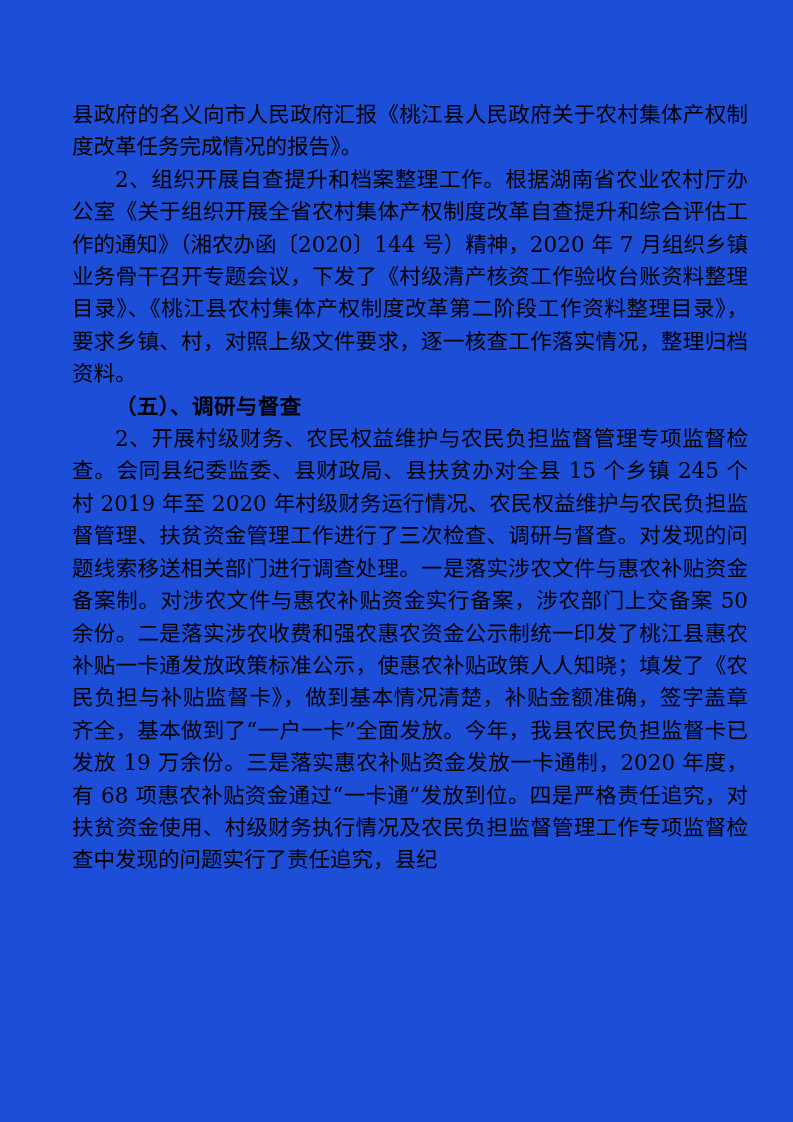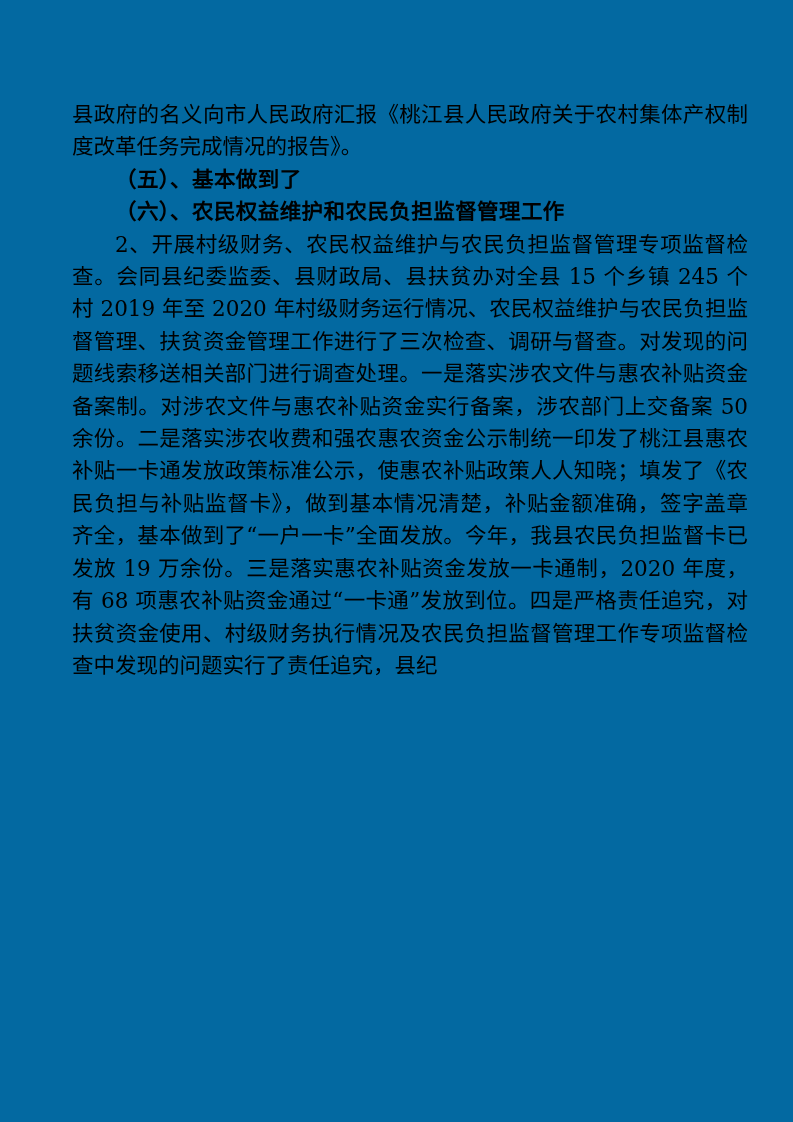--- a/index.html
+++ b/index.html
@@ -4,21 +4,21 @@
 <style>
   html, body {
     margin: 0;
     padding: 0;
     background: #ffffff;
   }
   .doc-page {
     position: relative;
     width: 793px;
     height: 1122px;
-    background: #0369a1;
+    background: #1d4ed8;
     overflow: hidden;
   }
   .content {
     position: absolute;
     left: 72px;
     top: 99px;
     width: 676px;
     color: #000000;
     font-family: "DejaVu Serif", "Liberation Serif", serif;
     font-size: 21.5px;
@@ -42,17 +42,17 @@
     font-family: "DejaVu Sans", "Liberation Sans", sans-serif;
     letter-spacing: 0.02em;
   }
 </style>
 </head>
 <body>
 
 <div class="doc-page">
   <div class="content">
     <p class="body no-indent">县政府的名义向市人民政府汇报《桃江县人民政府关于农村集体产权制度改革任务完成情况的报告》。</p>
-    <p class="heading">（五）、基本做到了</p>
-    <p class="heading">（六）、农民权益维护和农民负担监督管理工作</p>
+    <p class="body">2、组织开展自查提升和档案整理工作。根据湖南省农业农村厅办公室《关于组织开展全省农村集体产权制度改革自查提升和综合评估工作的通知》（湘农办函〔2020〕144 号）精神，2020 年 7 月组织乡镇业务骨干召开专题会议，下发了《村级清产核资工作验收台账资料整理目录》、《桃江县农村集体产权制度改革第二阶段工作资料整理目录》，要求乡镇、村，对照上级文件要求，逐一核查工作落实情况，整理归档资料。</p>
+    <p class="heading">（五）、调研与督查</p>
     <p class="body">2、开展村级财务、农民权益维护与农民负担监督管理专项监督检查。会同县纪委监委、县财政局、县扶贫办对全县 15 个乡镇 245 个村 2019 年至 2020 年村级财务运行情况、农民权益维护与农民负担监督管理、扶贫资金管理工作进行了三次检查、调研与督查。对发现的问题线索移送相关部门进行调查处理。一是落实涉农文件与惠农补贴资金备案制。对涉农文件与惠农补贴资金实行备案，涉农部门上交备案 50 余份。二是落实涉农收费和强农惠农资金公示制统一印发了桃江县惠农补贴一卡通发放政策标准公示，使惠农补贴政策人人知晓；填发了《农民负担与补贴监督卡》，做到基本情况清楚，补贴金额准确，签字盖章齐全，基本做到了“一户一卡”全面发放。今年，我县农民负担监督卡已发放 19 万余份。三是落实惠农补贴资金发放一卡通制，2020 年度，有 68 项惠农补贴资金通过“一卡通”发放到位。四是严格责任追究，对扶贫资金使用、村级财务执行情况及农民负担监督管理工作专项监督检查中发现的问题实行了责任追究，县纪</p>
   </div>
 </div>
 
 </body></html>

